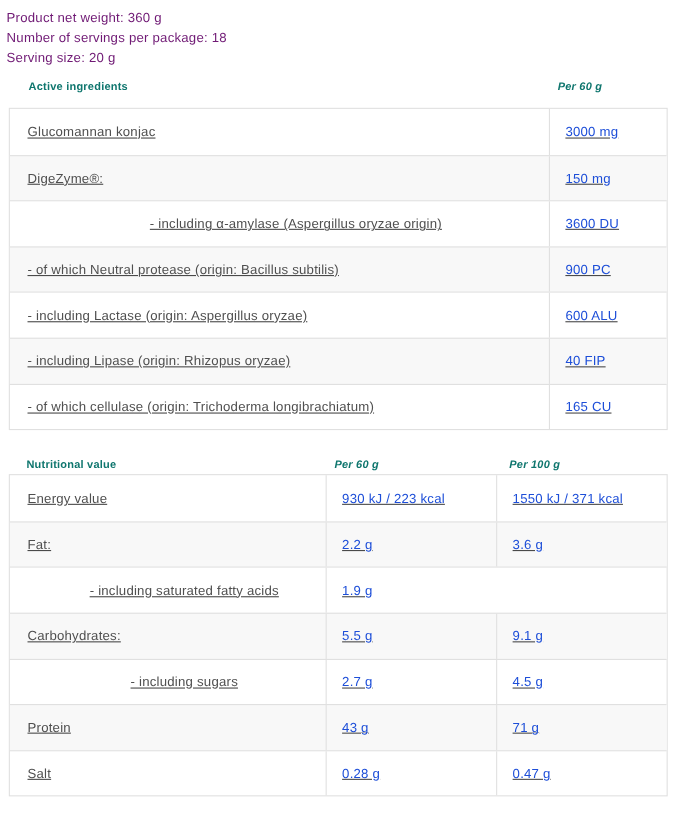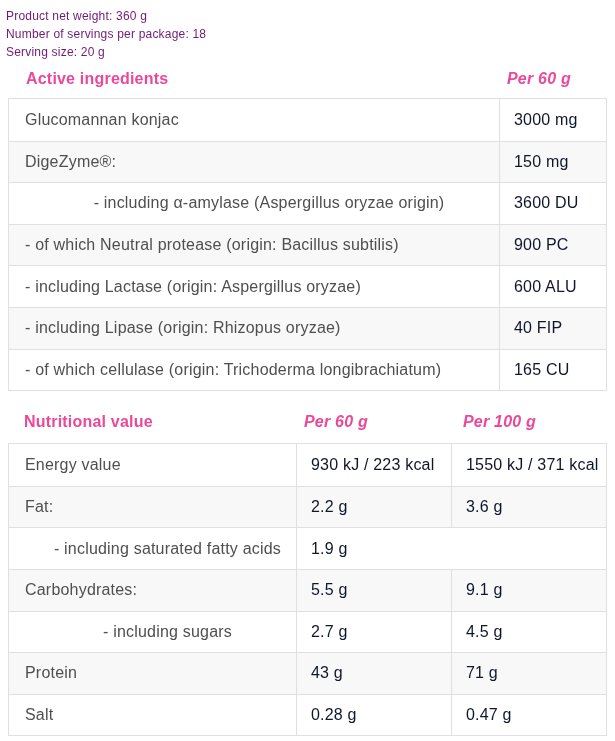--- a/index.html
+++ b/index.html
@@ -10,61 +10,62 @@
     font-family: "Liberation Sans", sans-serif;
     color: #4a4a4a;
     overflow: hidden;
     position: relative;
   }
   .meta { padding: 7px 0 0 6px; font-size: 12px; color: #701a75; letter-spacing: 0.2px; }
   .meta > div { line-height: 18px; }
 
   .tbl-header {
     display: grid;
-    font-size: 16px;
+    font-size: 10px;
     font-weight: 700;
-    color: #ec4899;
+    color: #0f766e;
     letter-spacing: 0.2px;
     margin-left: 8px;
     width: 599px;
     align-items: center;
   }
   .t1-cols { grid-template-columns: 490px 1fr; }
   .t2-cols { grid-template-columns: 287px 155px 1fr; }
   .tbl-header.t1-cols { margin-top: 9px; height: 18px; margin-bottom: 10px; }
-  .tbl-header.t2-cols { margin-top: 22px; height: 18px; margin-bottom: 12px; }
+  .tbl-header.t2-cols { margin-top: 22px; height: 18px; }
   .tbl-header .h1 { padding-left: 18px; }
   .tbl-header .h2 { padding-left: 9px; font-style: italic; }
 
   .table {
     margin-left: 8px;
     width: 599px;
     border: 1px solid #e0e0e0;
     background: #ffffff;
   }
   .row {
     display: grid;
     height: 41.6px;
     align-items: center;
-    font-size: 16px;
+    font-size: 12px;
     letter-spacing: 0.2px;
     border-top: 1px solid #e0e0e0;
+    text-decoration: underline;
   }
   .row:first-child { border-top: none; }
   .row:nth-child(even) { background: #f8f8f8; }
   .cell { color: #4f4f4f; }
   .cell.label { padding-left: 16px; }
   .row.indent .cell.label { padding-left: 30px; text-align: center; }
   .cell.value {
     border-left: 1px solid #e0e0e0;
     height: 100%;
     display: flex;
     align-items: center;
     padding-left: 14px;
-    color: #0f172a;
+    color: #1d4ed8;
   }
 </style>
 </head>
 <body>
 
 <div class="meta">
   <div>Product net weight: 360 g</div>
   <div>Number of servings per package: 18</div>
   <div>Serving size: 20 g</div>
 </div>

